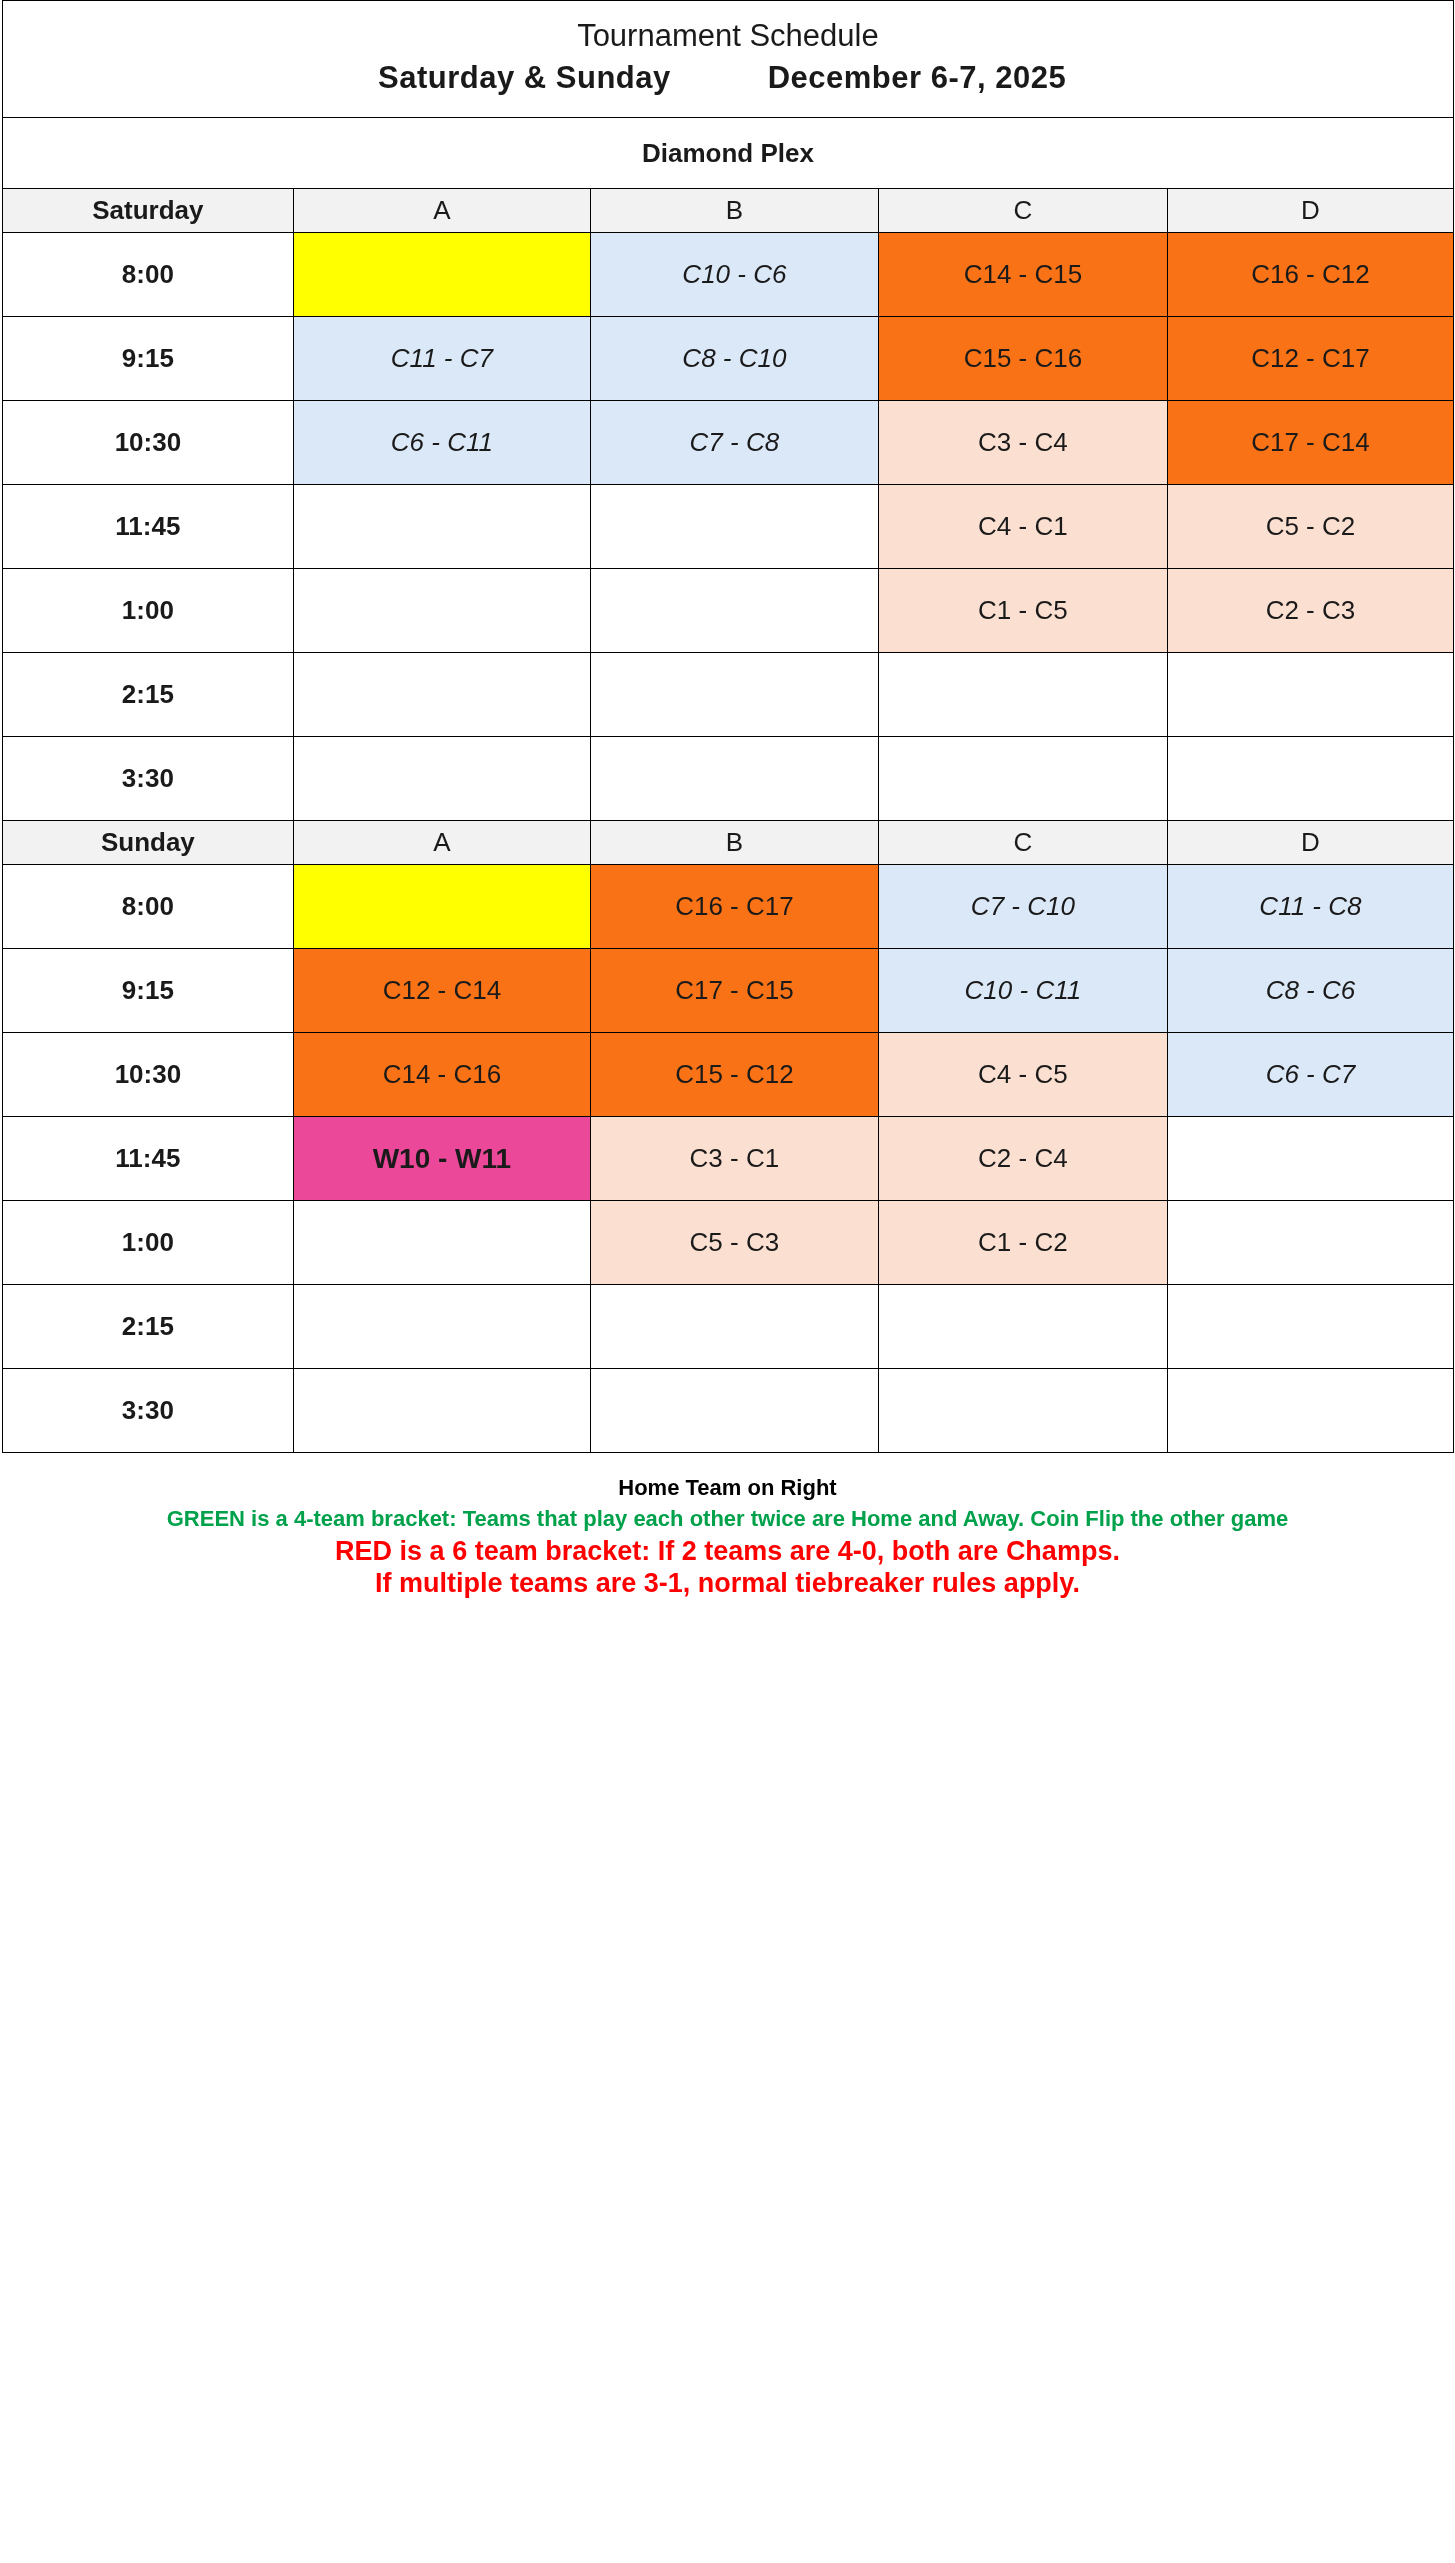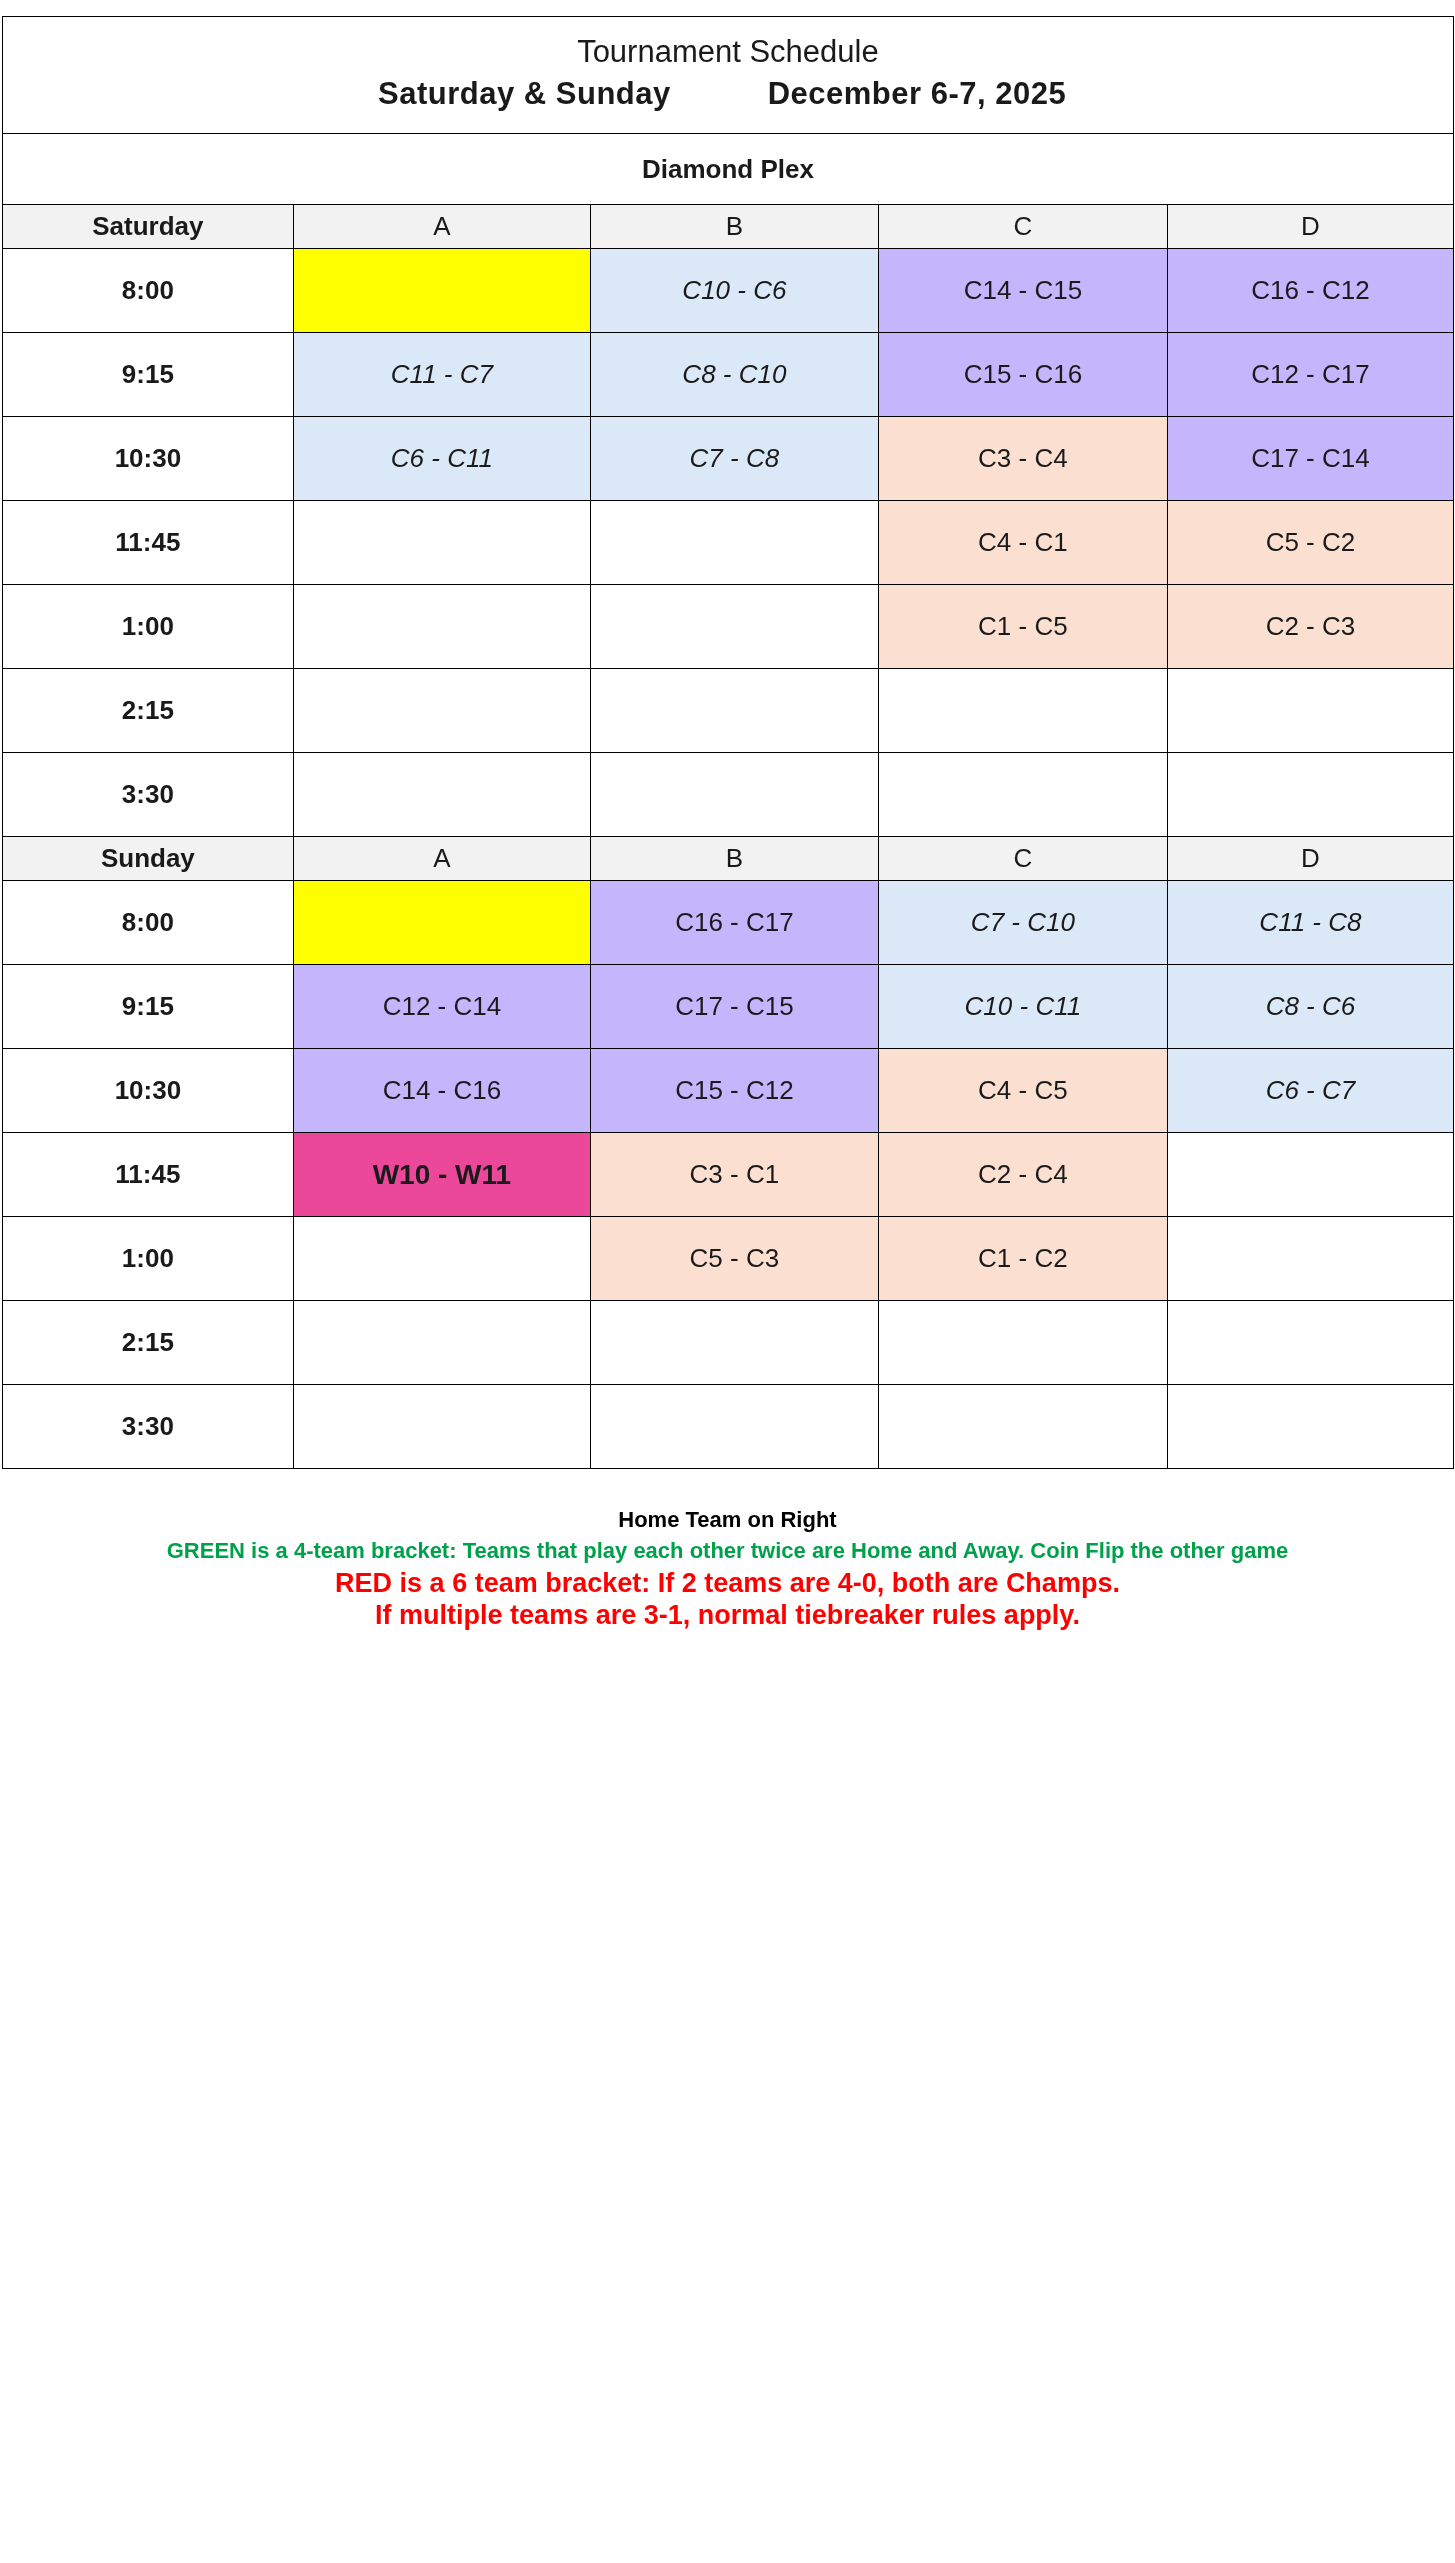--- a/index.html
+++ b/index.html
@@ -14,21 +14,21 @@
   }
   .page {
     width: 1455px;
     box-sizing: border-box;
     padding: 0 1.9px 0 1.9px;
   }
   table.sched {
     border-collapse: collapse;
     table-layout: fixed;
     width: 1451px;
-    margin: 16px auto;
+    margin: 0 auto;
   }
   table.sched td {
     border: 1.9px solid #000000;
     text-align: center;
     vertical-align: middle;
     padding: 0;
     font-size: 26px;
     color: #1a1a1a;
   }
   
@@ -80,21 +80,21 @@
   }
   .time-cell {
     font-weight: bold;
     font-size: 28px;
     height: 83px;
   }
   .game {
     height: 83px;
   }
   .blue { background: #dbe8f7; font-style: italic; }
-  .green { background: #c4b5fd; }
+  .green { background: #f97316; }
   .red { background: #fbe0d2; }
   .yellow { background: #ffff00; }
   .orange { background: #ec4899; }
   .game.orange, .game.bold {
     font-weight: bold;
     font-size: 28px;
   }
   .footer {
     width: 1451px;
     margin: 0 auto;

